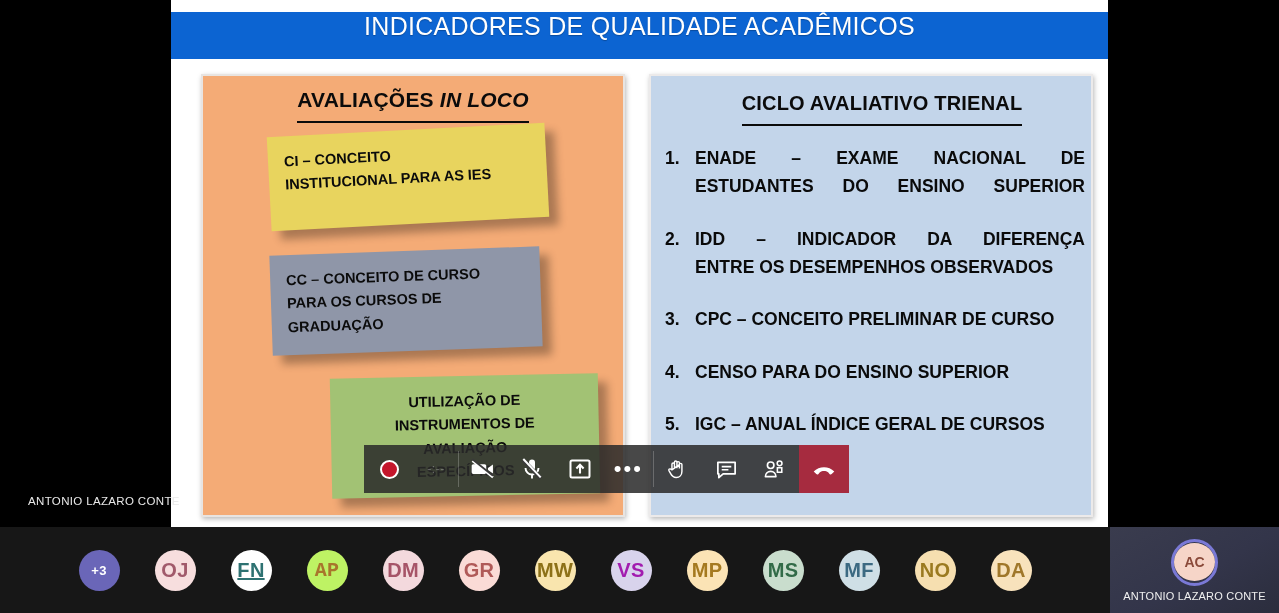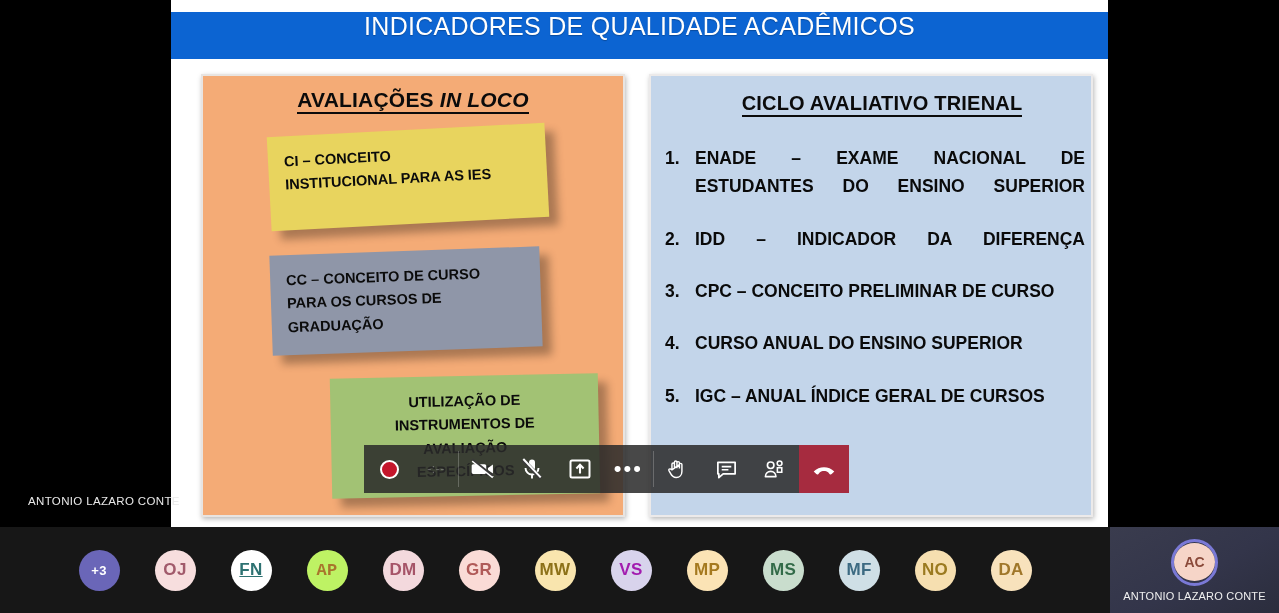--- a/index.html
+++ b/index.html
@@ -91,21 +91,21 @@
     overflow: hidden;
   }
 
   .panel-heading {
     text-align: center;
     font-weight: bold;
     color: #0b0b0b;
     font-size: 21px;
     letter-spacing: 0.2px;
   }
-  .panel-heading .u { border-bottom: 2px solid #0b0b0b; padding-bottom: 1px; }
+  .panel-heading .u { border-bottom: 2px solid #0b0b0b; padding-bottom: 10px; }
   .panel-heading .ital { font-style: italic; }
 
   .left-heading { margin-top: 12px; }
   .right-heading { margin-top: 16px; font-size: 20px; margin-left: 22px; }
 
   
   .note {
     position: absolute;
     padding: 14px 16px;
     font-weight: bold;
@@ -251,21 +251,21 @@
     justify-content: center;
     gap: 35px;
   }
   .avatar {
     width: 41px;
     height: 41px;
     border-radius: 50%;
     display: flex;
     align-items: center;
     justify-content: center;
-    font-size: 17px;
+    font-size: 20px;
     font-weight: bold;
     letter-spacing: 0.3px;
     cursor: pointer;
     flex: 0 0 auto;
   }
   .avatar.overflow {
     background: #6a66b8;
     color: #ffffff;
     font-size: 13px;
   }
@@ -364,31 +364,32 @@
               <span class="t">
                 <span style="display:block;text-align:justify;text-align-last:justify;">ENADE – EXAME NACIONAL DE</span>
                 <span style="display:block;">ESTUDANTES DO ENSINO SUPERIOR</span>
               </span>
             </div>
 
             <div class="num-item">
               <span class="n">2.</span>
               <span class="t">
                 <span style="display:block;text-align:justify;text-align-last:justify;">IDD – INDICADOR DA DIFERENÇA</span>
+                <span style="display:block;">ENTRE OS DESEMPENHOS OBSERVADOS</span>
               </span>
             </div>
 
             <div class="num-item">
               <span class="n">3.</span>
               <span class="t">CPC – CONCEITO PRELIMINAR DE CURSO</span>
             </div>
 
             <div class="num-item">
               <span class="n">4.</span>
-              <span class="t">CURSO ANUAL DO ENSINO SUPERIOR</span>
+              <span class="t">CENSO PARA DO ENSINO SUPERIOR</span>
             </div>
 
             <div class="num-item">
               <span class="n">5.</span>
               <span class="t">IGC – ANUAL ÍNDICE GERAL DE CURSOS</span>
             </div>
 
           </div>
         </div>
 

